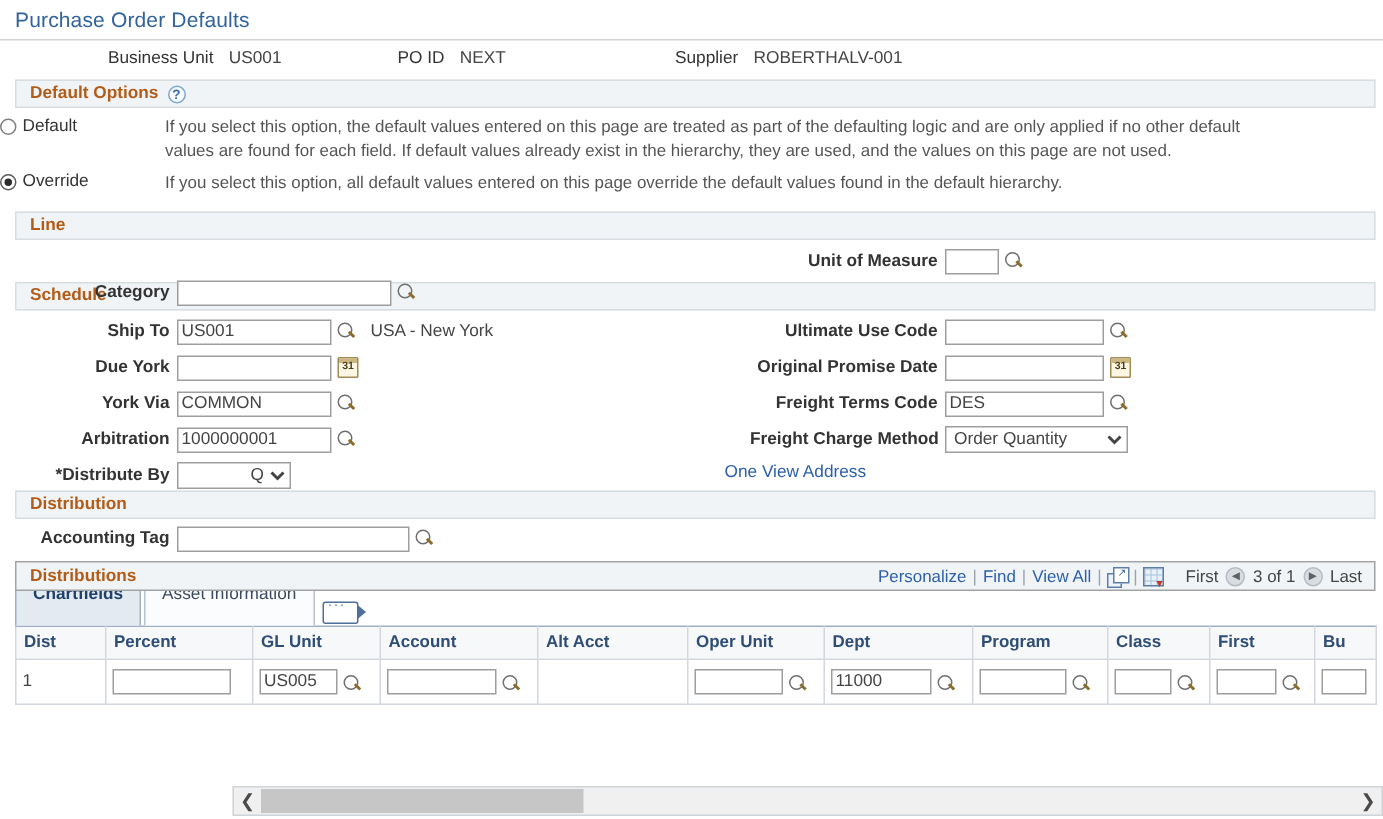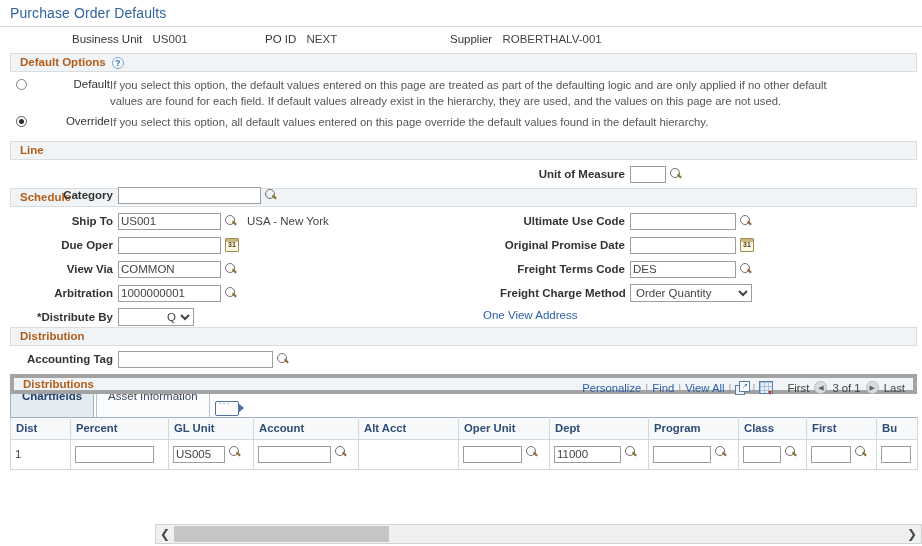--- a/index.html
+++ b/index.html
@@ -58,21 +58,21 @@
     font-size: 9px;
     font-weight: bold;
     line-height: 10px;
     text-align: center;
     background: #f7fbff;
   }
 
   
   .opt-block { padding: 6px 0 4px 0; position: relative; }
   .opt-row { display: flex; align-items: flex-start; margin-bottom: 6px; }
-  .radio-wrap { width: 110px; padding-left: 16px; display: flex; align-items: flex-start; gap: 4px; flex: none; justify-content: space-between; }
+  .radio-wrap { width: 110px; display: flex; align-items: flex-start; gap: 4px; flex: none; }
   .radio {
     width: 11px; height: 11px; border-radius: 50%;
     border: 1px solid #808080; background: #fff;
     display: inline-block; position: relative; margin-top: 1px; flex: none;
   }
   .radio.checked { border: 1px solid #5a5a5a; }
   .radio.checked::after {
     content: ""; position: absolute; left: 2px; top: 2px;
     width: 5px; height: 5px; border-radius: 50%; background: #2b2b2b;
   }
@@ -115,21 +115,21 @@
   select.sel {
     height: 18px; border: 1px solid #9e9e9e; background: #fff;
     font-family: "Liberation Sans", sans-serif; font-size: 11.5px; color: #444;
     padding: 0 1px;
   }
   .sidetext { margin-left: 9px; color: #444; }
   .link { color: #2b5faa; text-decoration: none; cursor: pointer; }
 
   
   .grid-head {
-    background: #f1f4f6; border: 4px solid #a3a3a3;
+    background: #f1f4f6; border: 1px solid #a3a3a3;
     height: 20px; display: flex; align-items: center;
     padding-left: 9px; color: #b35c18; font-weight: bold;
     position: relative;
   }
   .grid-tools {
     position: absolute; right: 8px; top: 0; height: 20px;
     display: flex; align-items: center; gap: 4px;
     font-weight: normal; color: #555; font-size: 11.3px;
   }
   .sep { color: #9aa3ab; }
@@ -193,21 +193,21 @@
     background: #f6f8fa; border: 1px solid #d2d8de; border-top: 1px solid #9fb0c4;
     font-size: 11.3px; color: #2f4d75; text-align: left;
     padding: 3px 0 3px 5px; font-weight: bold; height: 22px;
     white-space: nowrap; overflow: hidden;
   }
   table.dist td {
     border: 1px solid #d2d8de; height: 30px; padding: 0 4px;
     font-size: 11.5px; color: #444; background: #fff; vertical-align: middle;
     white-space: nowrap; overflow: hidden;
   }
-  .cellwrap { display: flex; align-items: flex-start; }
+  .cellwrap { display: flex; align-items: flex-end; }
 
   
   .hscroll {
     position: absolute; left: 155px; top: 524px; width: 767px; height: 20px;
     background: #f0f0f0; border: 1px solid #cfd4d8;
     display: flex; align-items: center;
   }
   .hs-arrow { width: 18px; text-align: center; color: #4a4a4a; font-size: 12px; flex: none; }
   .hs-track { flex: 1; height: 16px; position: relative; }
   .hs-thumb {
@@ -282,27 +282,27 @@
   <div class="fld-area" style="height:120px;">
 
     <div class="fld" style="left:0px; top:6px;">
       <span class="flabel" style="width:113px;">Ship To</span>
       <input class="txtin" style="width: 103px;" value="US001">
       <span class="lookup"></span>
       <span class="sidetext">USA - New York</span>
     </div>
 
     <div class="fld" style="left:0px; top:30px;">
-      <span class="flabel" style="width:113px;">Due Oper</span>
+      <span class="flabel" style="width:113px;">Due York</span>
       <input class="txtin" style="width: 103px;" value="">
       <span class="cal"></span>
     </div>
 
     <div class="fld" style="left:0px; top:54px;">
-      <span class="flabel" style="width:113px;">View Via</span>
+      <span class="flabel" style="width:113px;">York Via</span>
       <input class="txtin" style="width: 103px;" value="COMMON">
       <span class="lookup"></span>
     </div>
 
     <div class="fld" style="left:0px; top:78px;">
       <span class="flabel" style="width:113px;">Arbitration</span>
       <input class="txtin" style="width: 103px;" value="1000000001">
       <span class="lookup"></span>
     </div>
 

